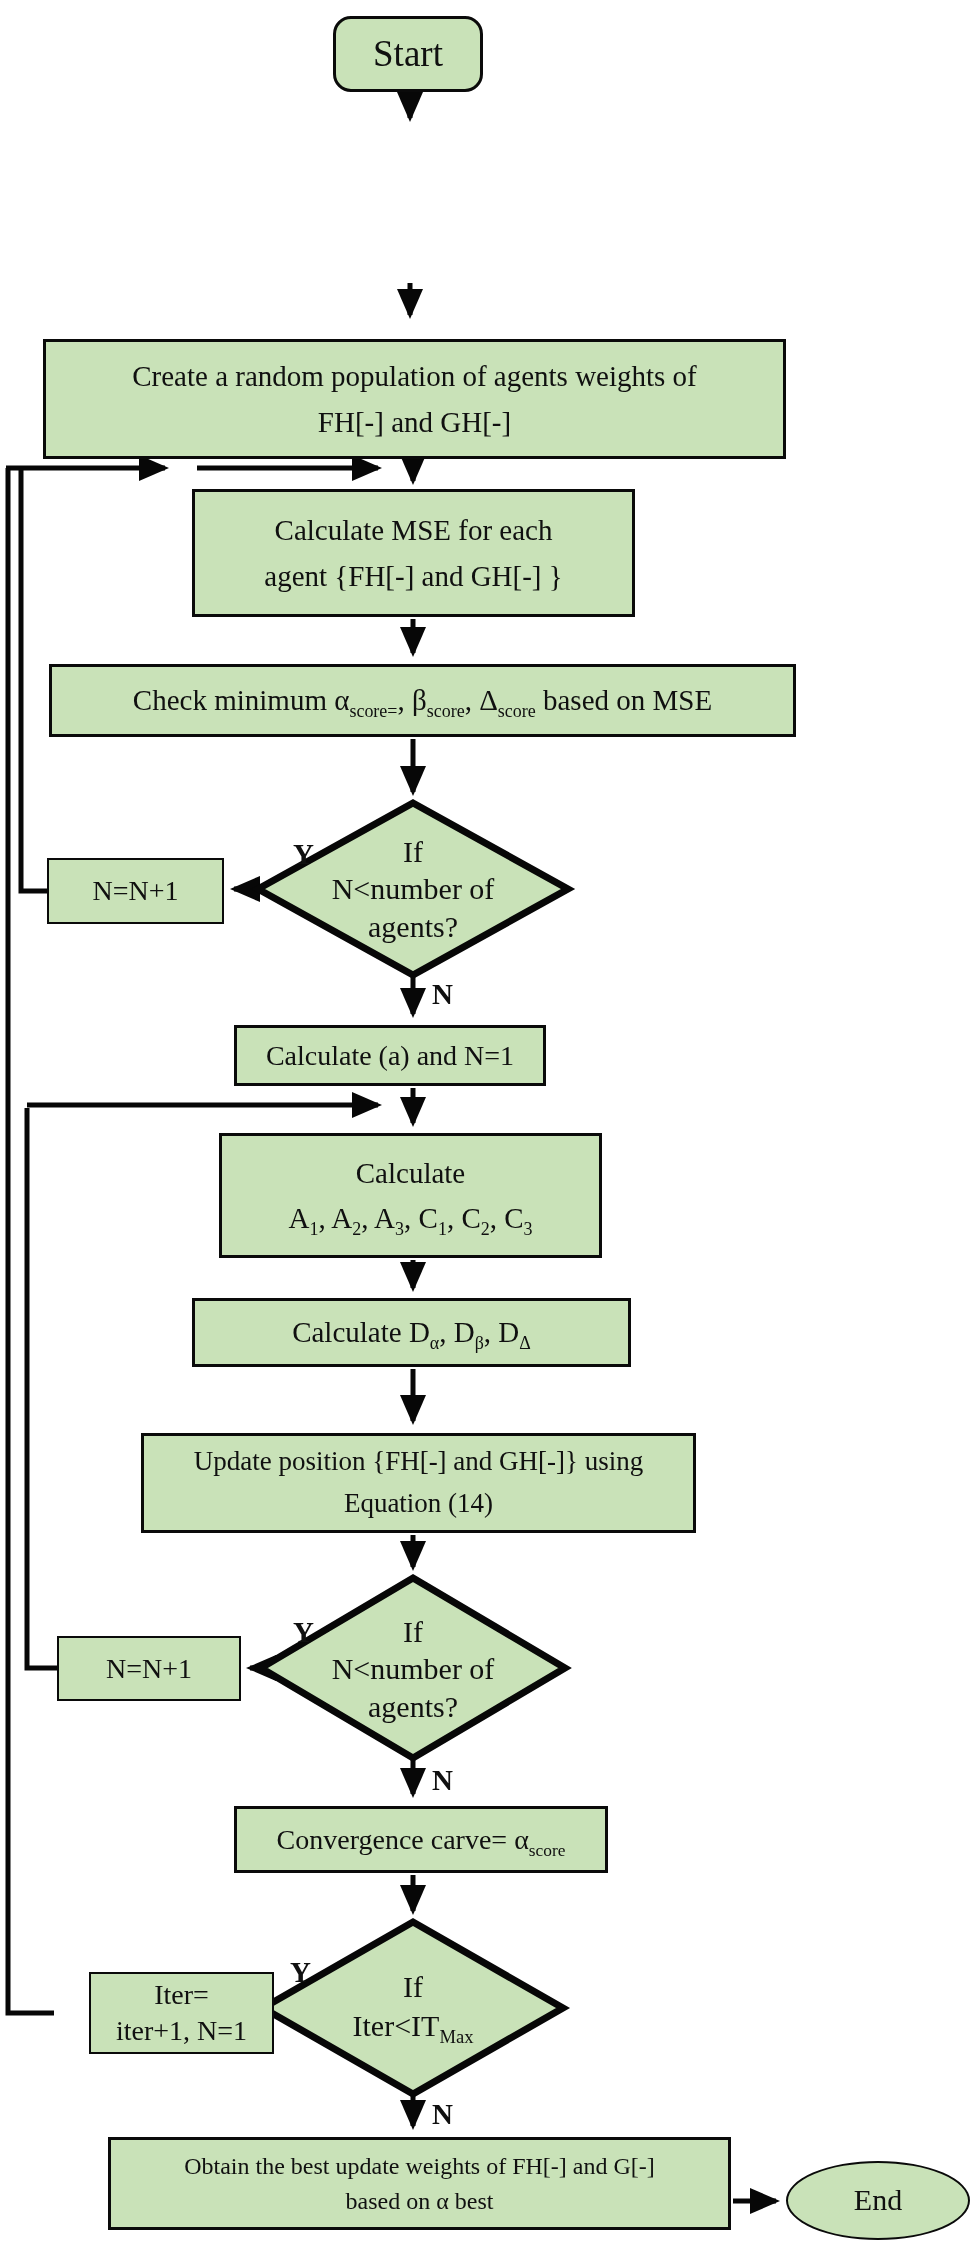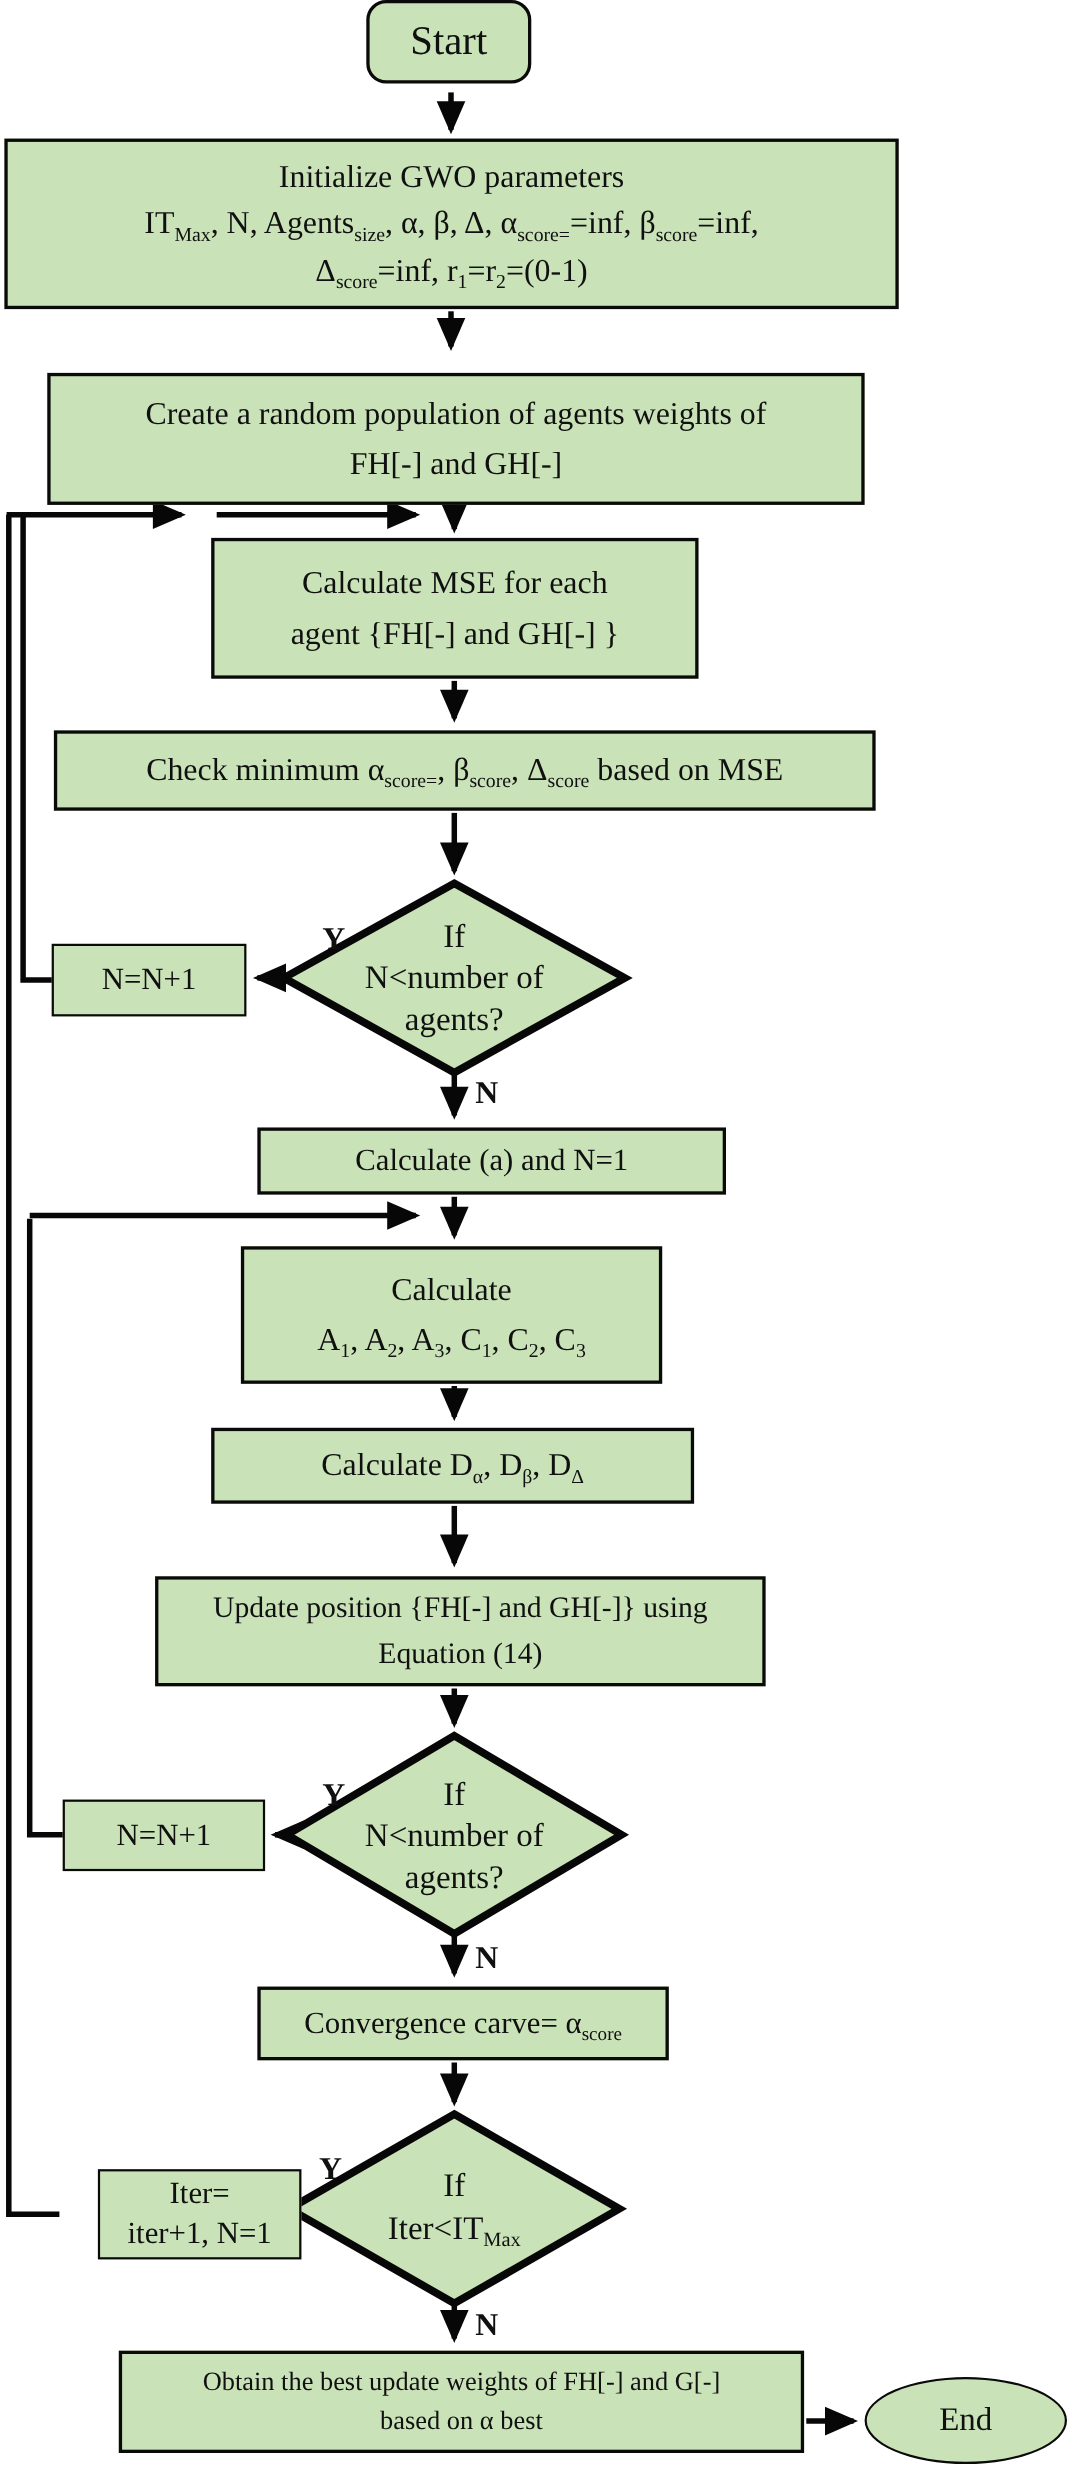--- a/index.html
+++ b/index.html
@@ -86,29 +86,24 @@
 
     <path class="wire" d="M413,2096 V2126" marker-end="url(#ah)"></path>
 
     <path class="wire" d="M733,2201 H776" marker-end="url(#ah)"></path>
 
     <polygon class="diamond" points="413,803 568,889 413,975 258,889"></polygon>
     <polygon class="diamond" points="413,1578 565,1668 413,1758 261,1668"></polygon>
     <polygon class="diamond" points="413,1922 563,2008 413,2094 263,2008"></polygon>
   </svg>
 
-  <div class="box rounded" style="left:333px;top:0;width:150px;height:76px;font-size:37px;">
+  <div class="box rounded" style="left:333px;top:16px;width:150px;height:76px;font-size:37px;">
     <div>Start</div>
   </div>
 
-  <div class="box" style="left:4px;top:126px;width:813px;height:155px;font-size:29px;line-height:1.45;">
-    <div>Initialize GWO parameters</div>
-    <div>IT<sub>Max</sub>, N, Agents<sub>size</sub>, α, β, Δ, α<sub>score=</sub>=inf, β<sub>score</sub>=inf,</div>
-    <div>Δ<sub>score</sub>=inf, r<sub>1</sub>=r<sub>2</sub>=(0-1)</div>
-  </div>
 
   <div class="box" style="left:43px;top:323px;width:743px;height:120px;font-size:29px;line-height:1.6;margin-top:16px;">
     <div>Create a random population of agents weights of</div>
     <div>FH[-] and GH[-]</div>
   </div>
 
   <div class="box" style="left:192px;top:489px;width:443px;height:128px;font-size:29px;line-height:1.6;">
     <div>Calculate MSE for each</div>
     <div>agent {FH[-] and GH[-] }</div>
   </div>
@@ -120,21 +115,21 @@
   <div class="dtext" style="left:318px;top:816px;width:190px;height:146px;font-size:30px;line-height:1.25;">
     <div>If</div>
     <div>N&lt;number of</div>
     <div>agents?</div>
   </div>
 
   <div class="box thin" style="left:47px;top:858px;width:177px;height:66px;font-size:28px;">
     <div>N=N+1</div>
   </div>
 
-  <div class="box" style="left:234px;top:1025px;width:426px;height:61px;font-size:28px;">
+  <div class="box" style="left:234px;top:1025px;width:312px;height:61px;font-size:28px;">
     <div>Calculate (a) and N=1</div>
   </div>
 
   <div class="box" style="left:219px;top:1133px;width:383px;height:125px;font-size:29px;line-height:1.55;">
     <div>Calculate</div>
     <div>A<sub>1</sub>, A<sub>2</sub>, A<sub>3</sub>, C<sub>1</sub>, C<sub>2</sub>, C<sub>3</sub></div>
   </div>
 
   <div class="box" style="left:192px;top:1298px;width:439px;height:69px;font-size:29px;">
     <div>Calculate D<sub>α</sub>, D<sub>β</sub>, D<sub>Δ</sub></div>

